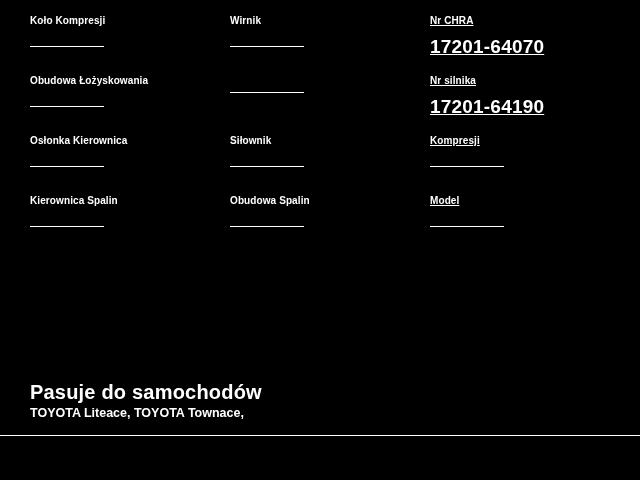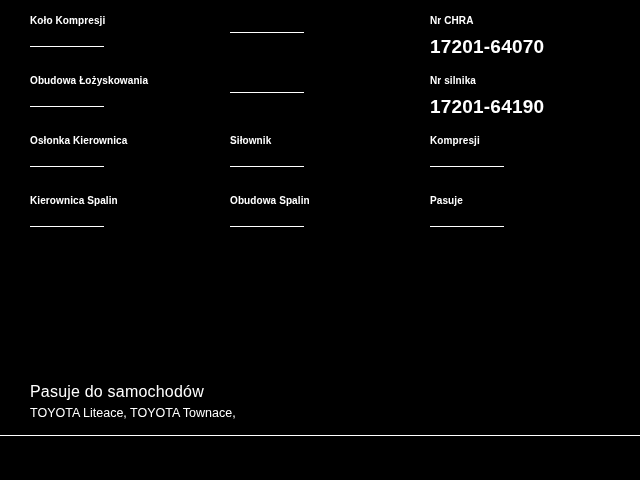--- a/index.html
+++ b/index.html
@@ -28,21 +28,21 @@
     display: grid;
     grid-template-columns: 200px 200px 240px;
     row-gap: 0px;
   }
   .cell {
     height: 60px;
     padding-left: 30px;
     box-sizing: border-box;
   }
   .cell.col2 { padding-left: 30px; }
-  .cell.col3 { padding-left: 30px; }
+  .cell.col3 { padding-left: 30px; text-decoration: underline; }
   .cell-label {
     font-size: 10px;
     font-weight: bold;
     line-height: 14px;
     letter-spacing: 0.1px;
     color: #ffffff;
     white-space: nowrap;
   }
   .cell-value {
     font-size: 19px;
@@ -60,30 +60,30 @@
     margin-top: 18px;
   }
 
   .fits-block {
     position: absolute;
     left: 30px;
     top: 380px;
     width: 560px;
   }
   .fits-title {
-    font-size: 16px;
-    font-weight: normal;
+    font-size: 20px;
+    font-weight: bold;
     line-height: 24px;
     letter-spacing: 0.2px;
     color: #ffffff;
     white-space: nowrap;
   }
   .fits-list {
     font-size: 12.5px;
-    font-weight: normal;
+    font-weight: bold;
     line-height: 16px;
     color: #ffffff;
     margin-top: 1px;
     white-space: nowrap;
   }
   .bottom-rule {
     position: absolute;
     left: 0;
     top: 435px;
     width: 640px;
@@ -97,20 +97,21 @@
 <div class="sheet">
 
   <div class="spec-grid">
 
     <div class="cell col1">
       <div class="cell-label">Koło Kompresji</div>
       <div class="cell-rule"></div>
     </div>
 
     <div class="cell col2">
+      <div class="cell-label">Wirnik</div>
       <div class="cell-rule"></div>
     </div>
 
     <div class="cell col3">
       <div class="cell-label">Nr CHRA</div>
       <div class="cell-value">17201-64070</div>
     </div>
 
     <div class="cell col1">
       <div class="cell-label">Obudowa Łożyskowania</div>
@@ -145,21 +146,21 @@
       <div class="cell-label">Kierownica Spalin</div>
       <div class="cell-rule"></div>
     </div>
 
     <div class="cell col2">
       <div class="cell-label">Obudowa Spalin</div>
       <div class="cell-rule"></div>
     </div>
 
     <div class="cell col3">
-      <div class="cell-label">Pasuje</div>
+      <div class="cell-label">Model</div>
       <div class="cell-rule"></div>
     </div>
 
   </div>
 
   <div class="fits-block">
     <div class="fits-title">Pasuje do samochodów</div>
     <div class="fits-list">TOYOTA Liteace, TOYOTA Townace,</div>
   </div>
 

